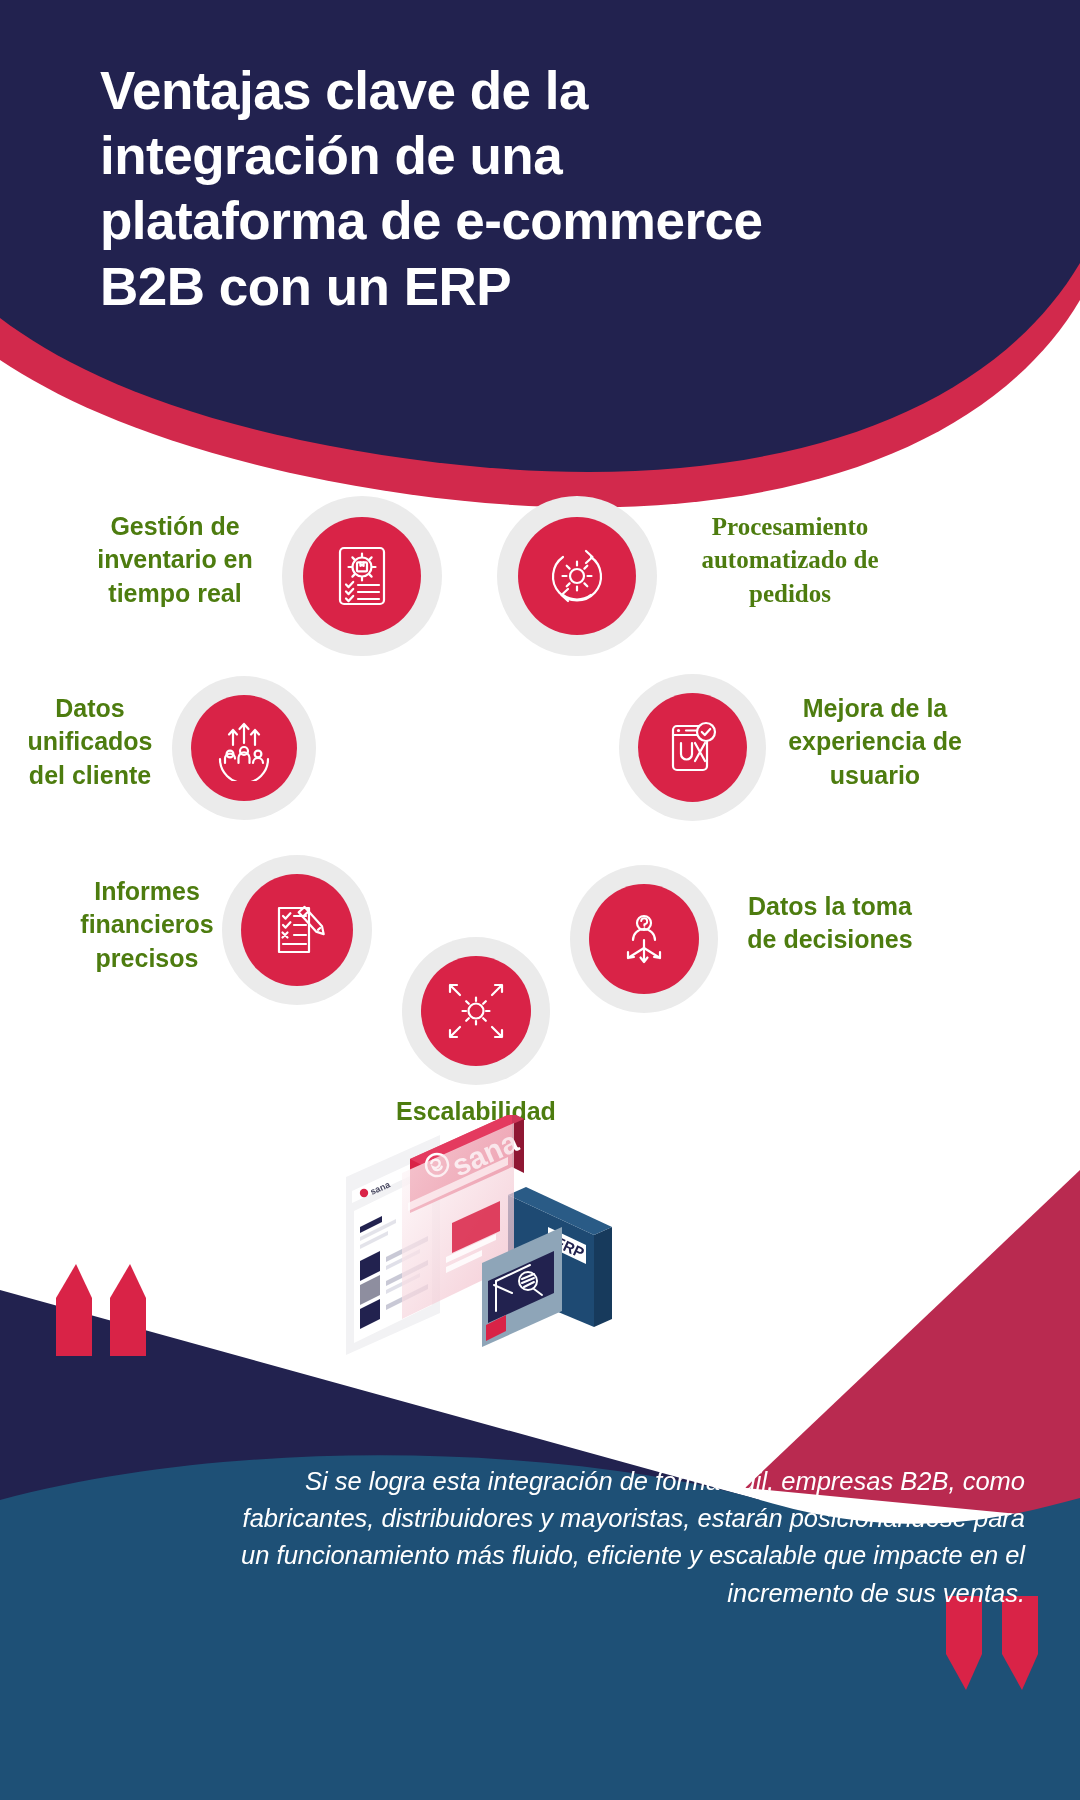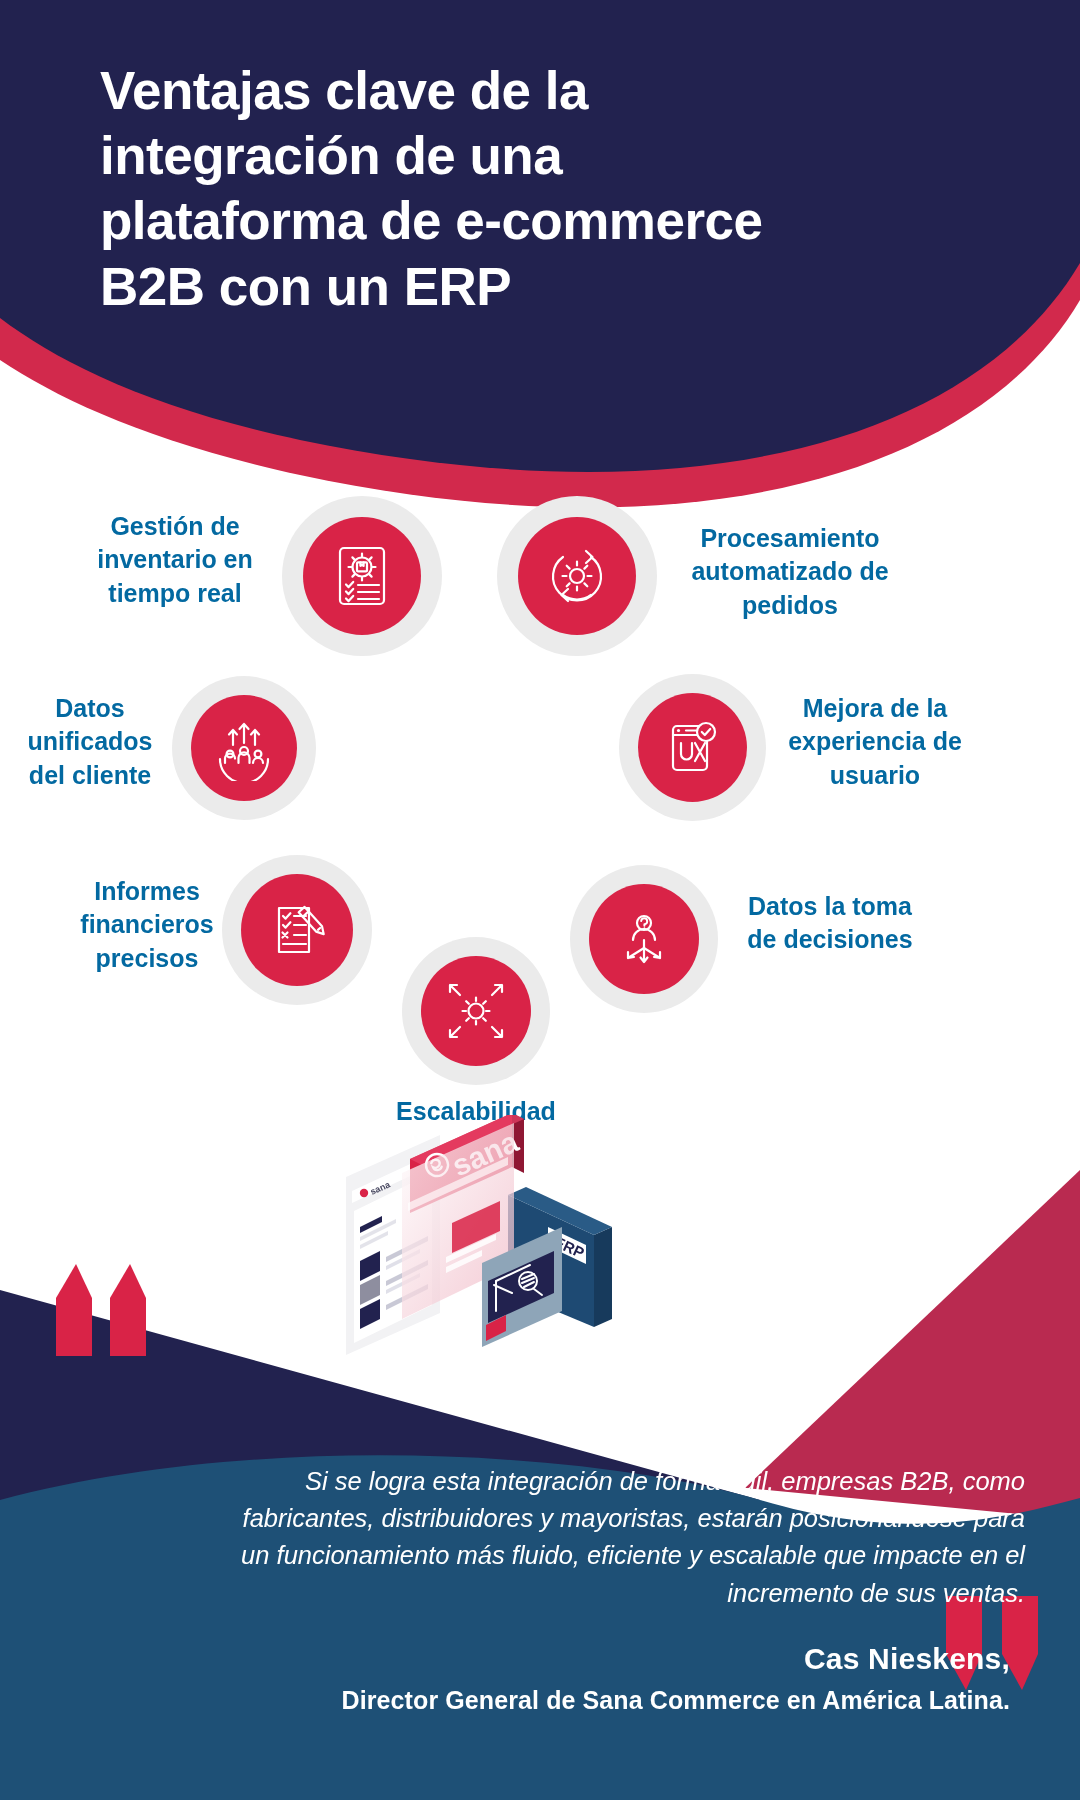--- a/index.html
+++ b/index.html
@@ -41,21 +41,21 @@
     border-radius:50%;
     background:#d92347;
     display:flex;
     align-items:center;
     justify-content:center;
   }
   .disc svg { display:block; }
 
   .node-label {
     position:absolute;
-    color:#0369a1;
+    color:#4d7c0f;
     font-weight:bold;
     font-size:25px;
     line-height:1.33;
     text-align:center;
   }
   .lbl-right { text-align:center; }
   .lbl-left  { text-align:center; }
 
   
   .illo { position:absolute; left:336px; top:645px; width:300px; height:260px; }
@@ -138,21 +138,21 @@
           <path d="M22,55 A24,24 0 0 0 50,55"></path>
           <path d="M45,11 L51.5,17 L45,23"></path>
           <path d="M27,49 L20.5,55 L27,61"></path>
           <g transform="translate(36,36)">
             <circle cx="0" cy="0" r="7"></circle>
             <path d="M0,-14.5 L0,-10.5 M0,10.5 L0,14.5 M-14.5,0 L-10.5,0 M10.5,0 L14.5,0
                      M-10.3,-10.3 L-7.4,-7.4 M7.4,7.4 L10.3,10.3 M10.3,-10.3 L7.4,-7.4 M-7.4,7.4 L-10.3,10.3"></path>
           </g>
         </svg>
       </div>
-      <div class="node-label lbl-right" style="left:660px; top:52px; width:260px;">Procesamiento automatizado de pedidos</div>
+      <div class="node-label lbl-right" style="left:660px; top:40px; width:260px;font-family:Liberation Serif, serif;">Procesamiento automatizado de pedidos</div>
     </div>
 
     <div class="node">
       <div class="ring" style="left:172px; top:206px; width:144px; height:144px;"></div>
       <div class="disc" style="left:191px; top:225px; width:106px; height:106px;">
         <svg width="66" height="66" viewBox="0 0 66 66" fill="none" stroke="#ffffff" stroke-width="2.2" stroke-linecap="round" stroke-linejoin="round">
           <path d="M33,28 L33,9 M33,9 L28.5,14 M33,9 L37.5,14"></path>
           <path d="M22,30 L22,15 M22,15 L18,19.5 M22,15 L26,19.5"></path>
           <path d="M44,30 L44,15 M44,15 L40,19.5 M44,15 L48,19.5"></path>
           <circle cx="33" cy="36" r="4"></circle>
@@ -334,19 +334,15 @@
     <path d="M62,40 L82,6 L98,40 L98,98 L62,98 Z" fill="#d92347"></path>
   </svg>
 
   <svg class="qmark" style="left:938px; top:1592px;" width="120" height="110" viewBox="0 0 120 110">
     <path d="M8,4 L44,4 L44,62 L28,98 L8,62 Z" fill="#d92347"></path>
     <path d="M64,4 L100,4 L100,62 L84,98 L64,62 Z" fill="#d92347"></path>
   </svg>
 
   <div class="quote-block">
     <p class="quote-text">Si se logra esta integración de forma ágil, empresas B2B, como fabricantes, distribuidores y mayoristas, estarán posicionándose para un funcionamiento más fluido, eficiente y escalable que impacte en el incremento de sus ventas.</p>
-    <div class="attrib">
-      <div class="name">Cas Nieskens,</div>
-      <div class="role">Director General de Sana Commerce en América Latina.</div>
-    </div>
   </div>
 
 </div>
 
 </body></html>

